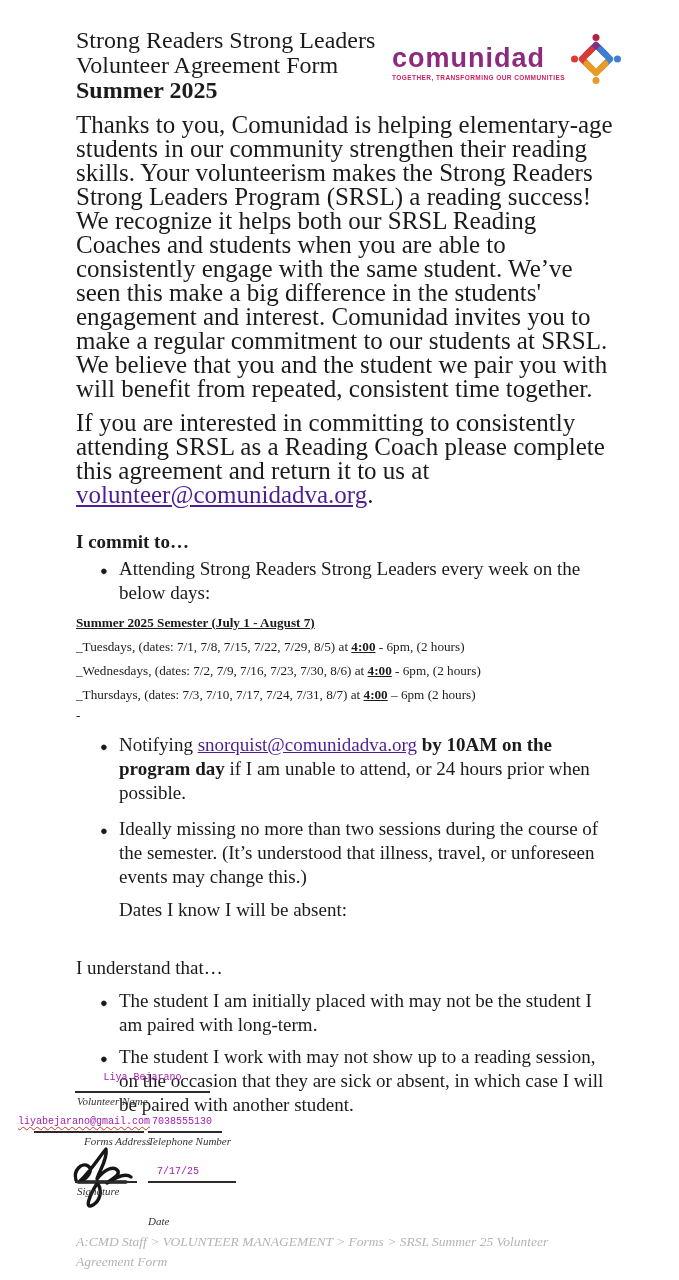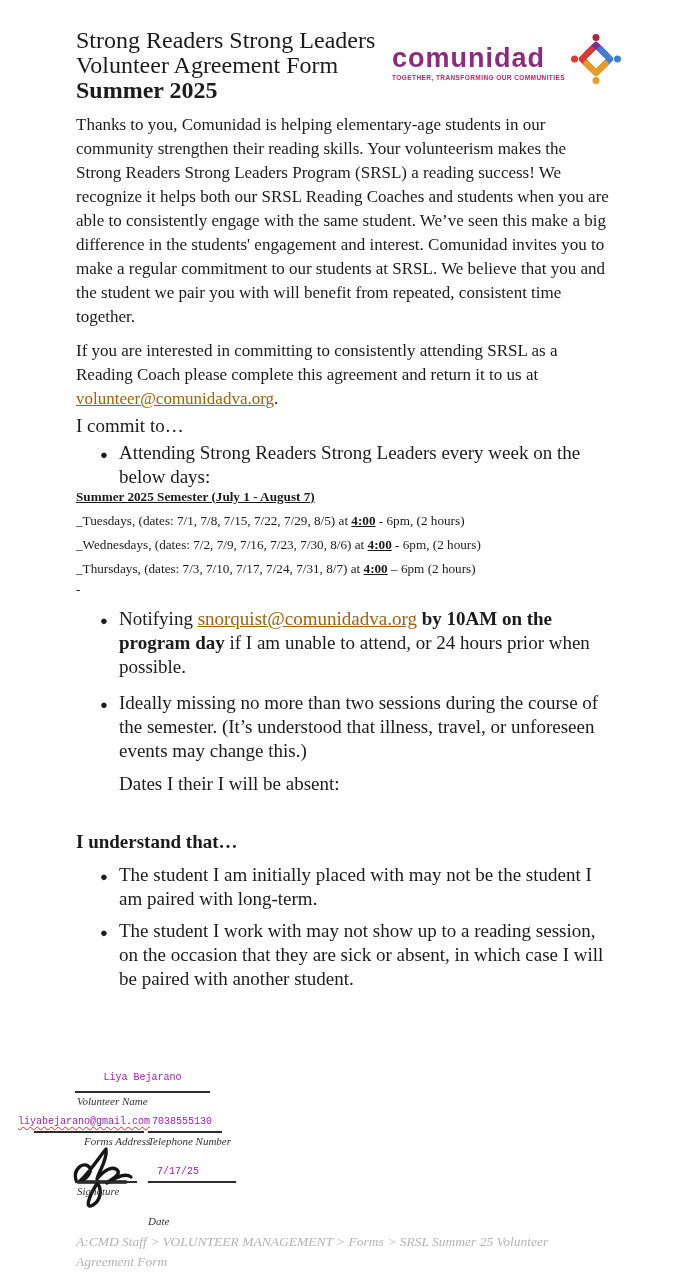--- a/index.html
+++ b/index.html
@@ -18,40 +18,40 @@
 
   .logo-block { display:flex; align-items:center; margin-top:6px; margin-right:-6px; }
   .logo-text { text-align:left; margin-right:6px; }
   .wordmark { font-family:"Liberation Sans", sans-serif; font-weight:bold; font-size:27px;
               line-height:1; letter-spacing:1px;margin-top:7px; }
   .tagline { font-family:"Liberation Sans", sans-serif; font-weight:bold; font-size:6.5px;
              letter-spacing:0.42px; margin-top:2px; white-space:nowrap; }
   .logo-icon { width:50px; height:50px; flex:0 0 auto; }
 
   
-  .body-p { font-size:17px; line-height:24px; margin:10px 0 0 0; width:537px; }
-  .link { color:#a16207; text-decoration:underline; cursor:pointer; }
-  .sec-heading { font-size:19px; font-weight:normal; margin-top:4px; }
+  .body-p { font-size:25px; line-height:24px; margin:10px 0 0 0; width:537px; }
+  .link { color:#4c1d95; text-decoration:underline; cursor:pointer; }
+  .sec-heading { font-size:19px; font-weight:bold; margin-top:24px; }
 
   .bullet-item { position:relative; font-size:19px; line-height:24px; width:537px;
                  padding-left:43px; box-sizing:border-box; margin-top:4px; }
   .bullet-marker { position:absolute; left:24px; top:2px; font-size:13px; }
 
   .instruction { font-size:19px; font-weight:bold; margin:10px 0 0 43px; }
 
   
-  .sched { font-size:13.2px; }
+  .sched { font-size:13.2px; margin-top:10px; }
   .sched-head { font-weight:bold; text-decoration:underline; }
   .sched-row { margin-top:8px; }
   .blank-mark { letter-spacing:0; }
   .time { font-weight:bold; text-decoration:underline; }
   .trailing-mark { margin-top:4px; font-size:13.2px; }
 
   .sub-line { font-size:19px; margin:10px 0 0 43px; }
-  .understand-heading { font-size:19px; font-weight:bold; margin-top:36px; }
+  .understand-heading { font-size:19px; font-weight:normal; margin-top:36px; }
 
   
   .sig-abs { position:absolute; font-family:Liberation Mono, monospace; font-size:10px;
              color:#a21caf; white-space:nowrap; }
   .fline { position:absolute; border-top:2px solid #2b2b2b; height:0; }
   .flabel { position:absolute; font-family:"Liberation Serif", serif; font-style:italic;
             font-size:11px; color:#333; white-space:nowrap; }
   .email-val { text-decoration:underline wavy #d93025; text-decoration-thickness:1px;
                text-underline-offset:2px; }
   .scribble { position:absolute; left:68px; top:1144px; width:74px; height:64px; }
@@ -126,21 +126,21 @@
     <div class="bullet-item" style="margin-top:10px;">
       <span class="bullet-marker">●</span>
       <span>Notifying </span><a class="link">snorquist@comunidadva.org</a><span style="font-weight:bold;"> by 10AM on the program day</span><span> if I am unable to attend, or 24 hours prior when possible.</span>
     </div>
 
     <div class="bullet-item" style="margin-top:12px;">
       <span class="bullet-marker">●</span>
       <span>Ideally missing no more than two sessions during the course of the semester. (It’s understood that illness, travel, or unforeseen events may change this.)</span>
     </div>
 
-    <div class="sub-line">Dates I their I will be absent:</div>
+    <div class="sub-line">Dates I know I will be absent:</div>
 
     <div class="understand-heading">I understand that…</div>
 
     <div class="bullet-item" style="margin-top:10px;">
       <span class="bullet-marker">●</span>
       <span>The student I am initially placed with may not be the student I am paired with long-term.</span>
     </div>
 
     <div class="bullet-item" style="margin-top:8px;">
       <span class="bullet-marker">●</span>

